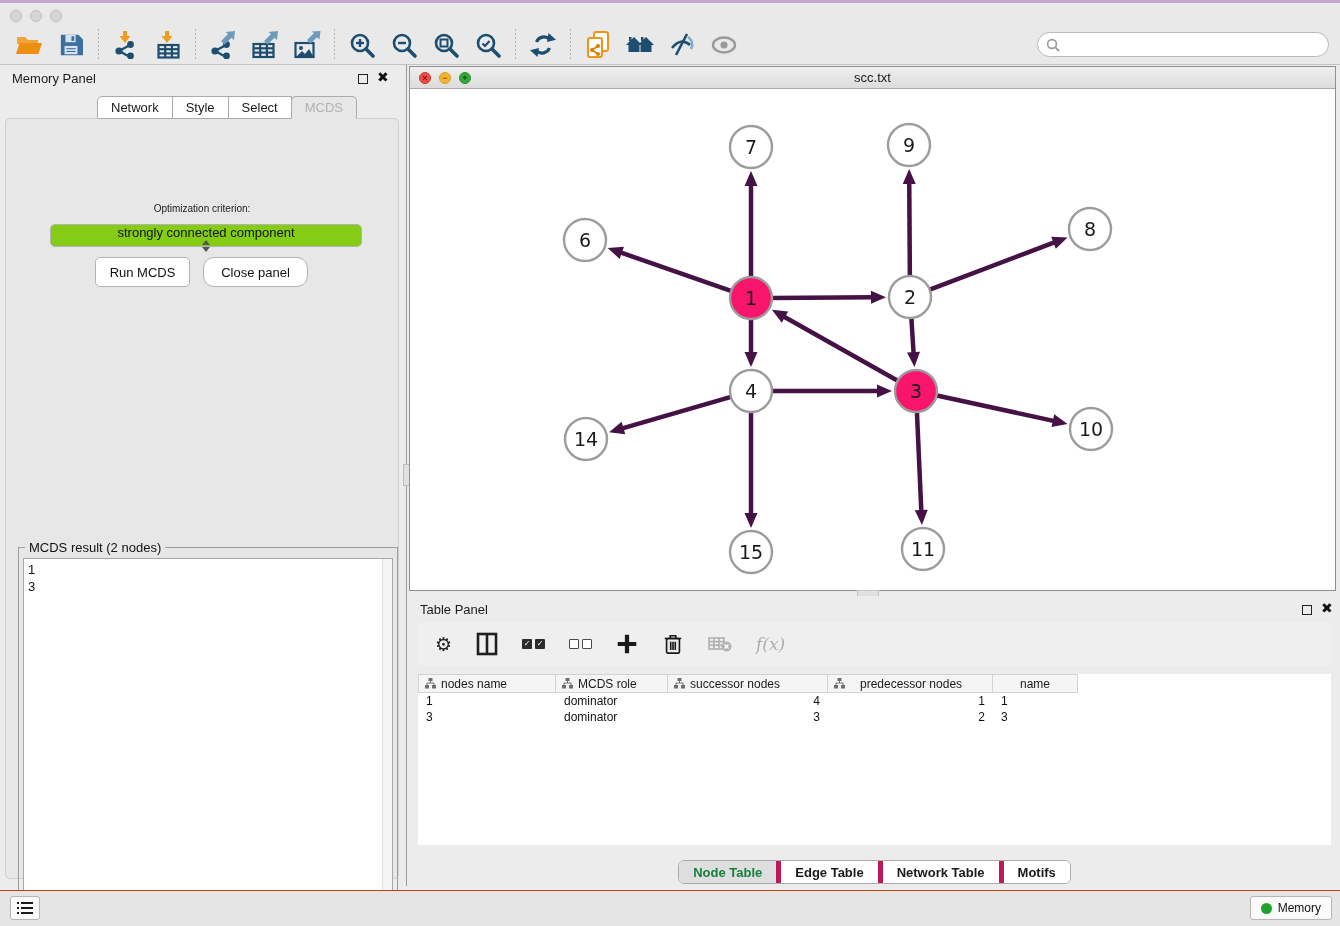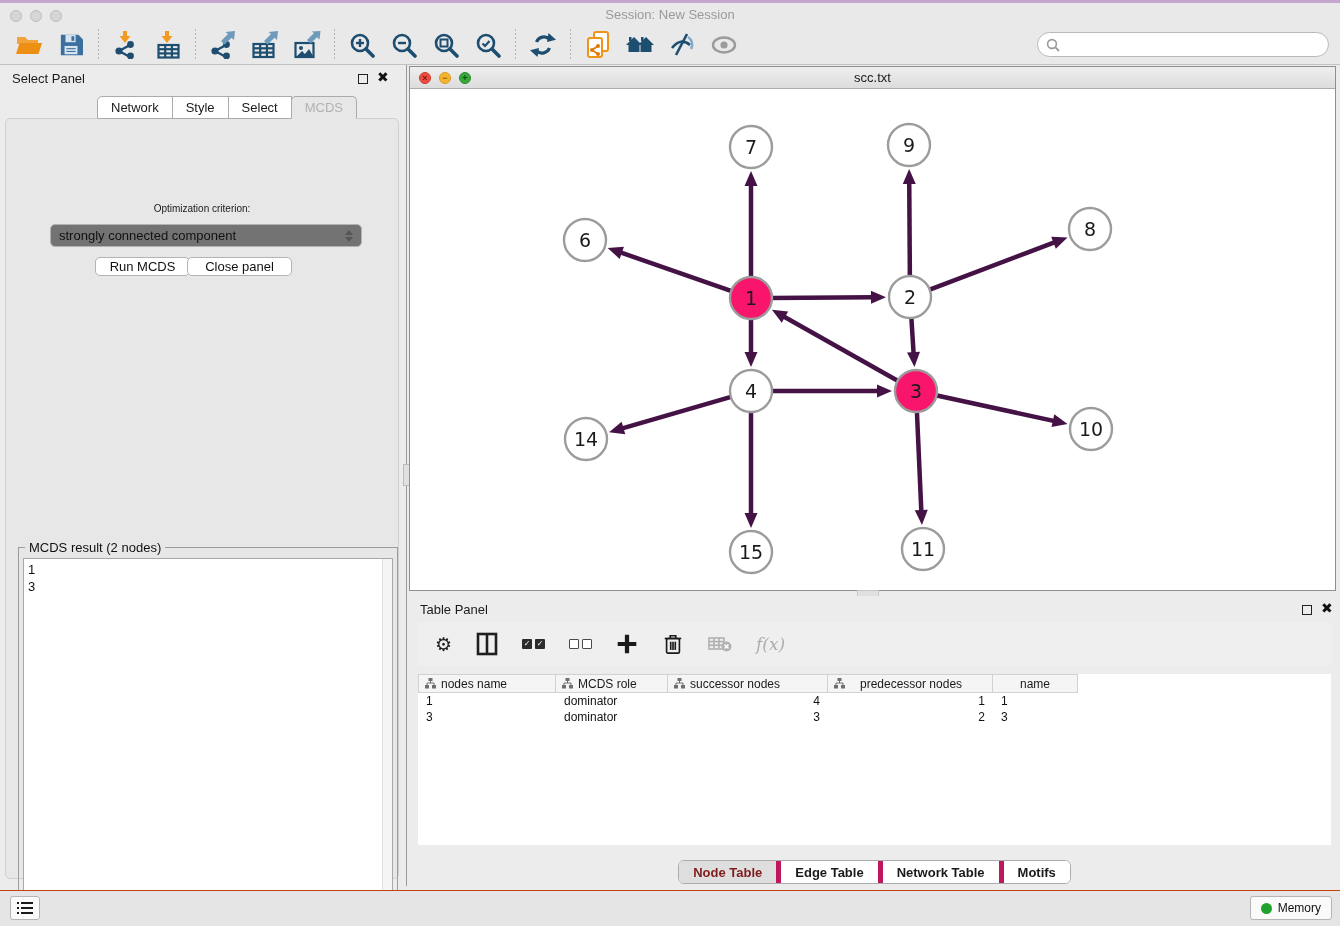--- a/index.html
+++ b/index.html
@@ -24,27 +24,27 @@
   .panel-header { position:relative; height:28px; }
   .panel-title { position:absolute; left:12px; top:6px; font-size:13px; color:#1c1c1c; }
   .win-float { position:absolute; width:10px; height:10px; border:1.6px solid #222; top:9px; cursor:pointer; }
   .win-close { position:absolute; top:4px; font-size:14px; font-weight:bold; color:#111; cursor:pointer; }
   .cp-tabs { position:absolute; left:77px; top:31px; display:flex; z-index:3;padding-left:20px; }
   .cp-tab { height:23px; border:1px solid #ababab; background:#fff; color:#1a1a1a; font-size:13px; display:flex; align-items:center; justify-content:center; margin-left:-1px; cursor:pointer; }
   .cp-tab:first-child { border-radius:5px 0 0 0; margin-left:0; }
   .cp-tab.active { background:#e7e7e7; color:#b2b2b2; border-radius:5px 5px 0 0; border-bottom-color:#e7e7e7; }
   .cp-content { position:absolute; left:5px; top:53px; width:394px; height:761px; background:#e7e7e7; border:1px solid #cfcfcf; border-radius:5px; }
   .opt-label { position:absolute; left:0; right:0; top:84px; text-align:center; font-size:10px; color:#1a1a1a; }
-  .dropdown { position:absolute; left:44px; top:105px; width:312px; height:23px; background:#737373; border:1px solid #b3b3b3; border-radius:5px; display:flex; align-items:center; padding:0 8px; font-size:13px; color:#111; cursor:pointer; }
+  .dropdown { position:absolute; left:44px; top:105px; width:312px; height:23px; background:#84cc16; border:1px solid #b3b3b3; border-radius:5px; display:flex; align-items:center; padding:0 8px; font-size:13px; color:#111; cursor:pointer;flex-direction:column; }
   .dropdown .dd-label { flex:1; }
   .dd-stepper { display:flex; flex-direction:column; align-items:center; gap:2px; }
   .dd-stepper i { width:0; height:0; border-left:4px solid transparent; border-right:4px solid transparent; }
   .dd-up { border-bottom:5px solid #555; }
   .dd-down { border-top:5px solid #555; }
-  .cp-btn { position:absolute; top:138px; height:19px; background:#fff; border:1px solid #b3b3b3; border-radius:5px; font-size:13px; color:#111; display:flex; align-items:center; justify-content:center; cursor:pointer; }
+  .cp-btn { position:absolute; top:138px; height:30px; background:#fff; border:1px solid #b3b3b3; border-radius:5px; font-size:13px; color:#111; display:flex; align-items:center; justify-content:center; cursor:pointer; }
   .result-box { position:absolute; left:12px; top:428px; width:380px; height:384px; border:1px solid #9c9c9c; background:transparent; }
   .result-legend { position:absolute; left:6px; top:-8px; background:#e7e7e7; padding:0 4px; font-size:13px; color:#111; }
   .result-area { position:absolute; left:4px; top:10px; right:4px; bottom:4px; background:#fff; border:1px solid #a8a8a8; overflow:hidden; }
   .result-area pre { font-family:"Liberation Sans","DejaVu Sans",sans-serif; font-size:13px; color:#111; padding:2px 4px; line-height:17px; }
   .result-scroll { position:absolute; right:0; top:0; bottom:0; width:10px; background:#f5f5f5; border-left:1px solid #e0e0e0; }
 
   
   .v-splitter { position:absolute; left:404px; top:65px; width:5px; height:821px; }
   .v-splitter .line { position:absolute; left:2px; top:0; bottom:0; width:1px; background:#9a9a9a; }
   .v-handle { position:absolute; left:-1px; top:399px; width:7px; height:22px; background:#e0e0e0; border:1px solid #bdbdbd; }
@@ -75,40 +75,39 @@
   .th { background:#f5f5f5; border:1px solid #d2d2d2; border-left:none; font-size:12px; color:#1a1a1a; display:flex; align-items:center; padding:0 6px; gap:5px; cursor:pointer; }
   .th:first-child { border-left:1px solid #d2d2d2; }
   .th.center { justify-content:center; }
   .tr { display:flex; height:16px; cursor:default; }
   .td { font-size:12px; color:#111; padding:0 8px; display:flex; align-items:center; }
   .td.right { justify-content:flex-end; }
   .tp-tabs { position:absolute; left:0; right:0; top:264px; display:flex; justify-content:center; }
   .tp-tabgroup { display:flex; border:1px solid #ababab; border-radius:6px; overflow:hidden; background:#fff; }
   .tp-tab { height:22px; padding:0 14px; display:flex; align-items:center; font-size:13px; font-weight:bold; color:#1a1a1a; border-left:5px solid #be185d; background:#fff; cursor:pointer; }
   .tp-tab:first-child { border-left:none; }
-  .tp-tab.active { background:#dedede; color:#7f1d1d; }
+  .tp-tab.active { background:#dedede; color:#15803d; }
 
   
   .statusbar { position:absolute; left:0; top:890px; width:1340px; height:36px; background:#e5e5e5; border-top:1px solid #c2410c; }
   .sb-left-btn { position:absolute; left:10px; top:5px; width:30px; height:24px; background:#fafafa; border:1px solid #b5b5b5; border-radius:3px; display:flex; align-items:center; justify-content:center; cursor:pointer; }
   .sb-mem-btn { position:absolute; right:8px; top:5px; height:24px; padding:0 10px; background:#fafafa; border:1px solid #b5b5b5; border-radius:3px; display:flex; align-items:center; gap:6px; font-size:12px; color:#111; cursor:pointer; }
   .mem-dot { width:11px; height:11px; border-radius:50%; background:#21a12e; }
 </style>
 </head>
 <body>
 
 <div id="app">
 
   <div class="top-strip"></div>
 
   <div class="titlebar">
     <span class="tl-dot" style="left:10px"></span>
     <span class="tl-dot" style="left:30px"></span>
     <span class="tl-dot" style="left:50px"></span>
-    <div class="title">Session: New Session</div>
   </div>
 
   <div class="toolbar">
     <span class="tb-icon">
       <svg width="28" height="24" viewBox="0 0 28 24">
           <path d="M2 4h8l3 3h10v4H2z" fill="#f2a33c"></path>
           <path d="M1 21l3.5-11h22.5l-3.5 11z" fill="#ec8f12"></path>
         </svg>
     </span>
     <span class="tb-icon">
@@ -257,41 +256,41 @@
       <svg width="14" height="14" viewBox="0 0 14 14">
           <circle cx="6" cy="6" r="4.4" fill="none" stroke="#9a9a9a" stroke-width="1.6"></circle>
           <line x1="9.4" y1="9.4" x2="13" y2="13" stroke="#9a9a9a" stroke-width="1.8"></line>
         </svg>
       <input type="text" placeholder="" style="">
     </div>
   </div>
 
   <div class="control-panel">
     <div class="panel-header">
-      <span class="panel-title">Select Panel</span>
+      <span class="panel-title">Memory Panel</span>
       <span class="win-float" style="left:358px"></span>
       <span class="win-close" style="left:377px">✖</span>
     </div>
     <div class="cp-tabs" id="cp-tabs">
         <div class="cp-tab" style="padding: 0px 13px;">Network</div>
         <div class="cp-tab" style="padding: 0px 13px;">Style</div>
         <div class="cp-tab" style="padding: 0px 13px;">Select</div>
         <div class="cp-tab active" style="padding: 0px 13px;">MCDS</div>
       </div>
     <div class="cp-content">
       <div class="opt-label">Optimization criterion:</div>
       <div class="dropdown">
         <span class="dd-label">strongly connected component</span>
         <span class="dd-stepper">
             <i class="dd-up"></i>
             <i class="dd-down"></i>
           </span>
       </div>
       <div class="cp-btn" style="left:89px; width:95px;">Run MCDS</div>
-      <div class="cp-btn" style="left:181px; width:105px;">Close panel</div>
+      <div class="cp-btn" style="left:197px; width:105px;border-radius:11px;">Close panel</div>
       <div class="result-box">
         <span class="result-legend">MCDS result (2 nodes)</span>
         <div class="result-area">
           <pre id="result-pre">1
 3</pre>
           <div class="result-scroll"></div>
         </div>
       </div>
     </div>
   </div>

